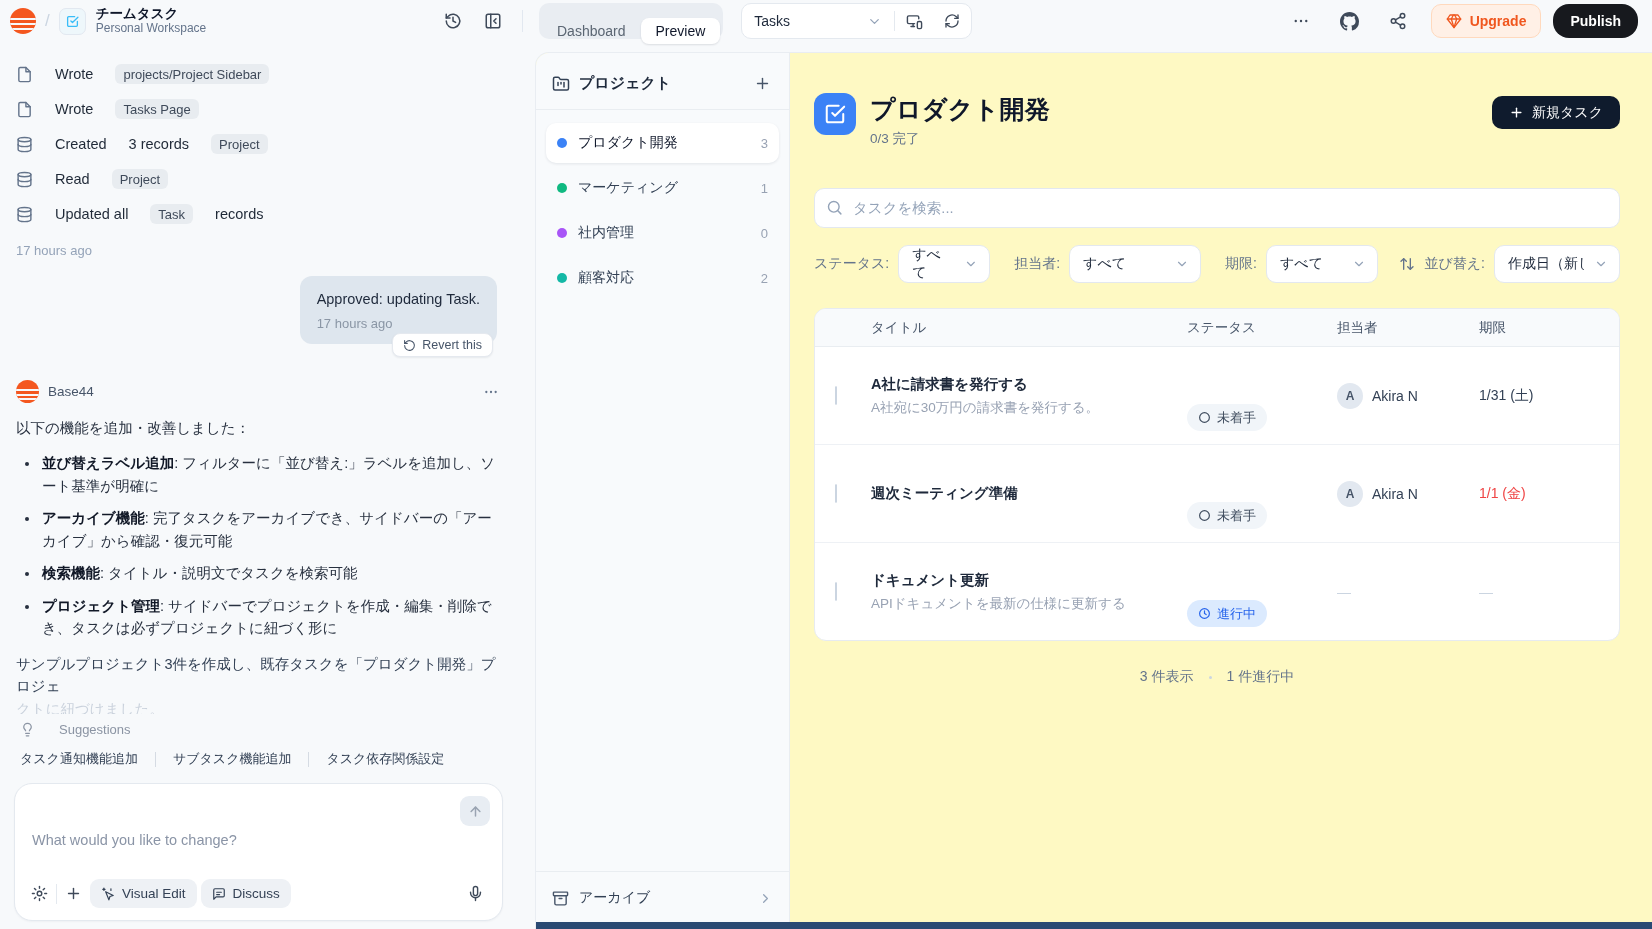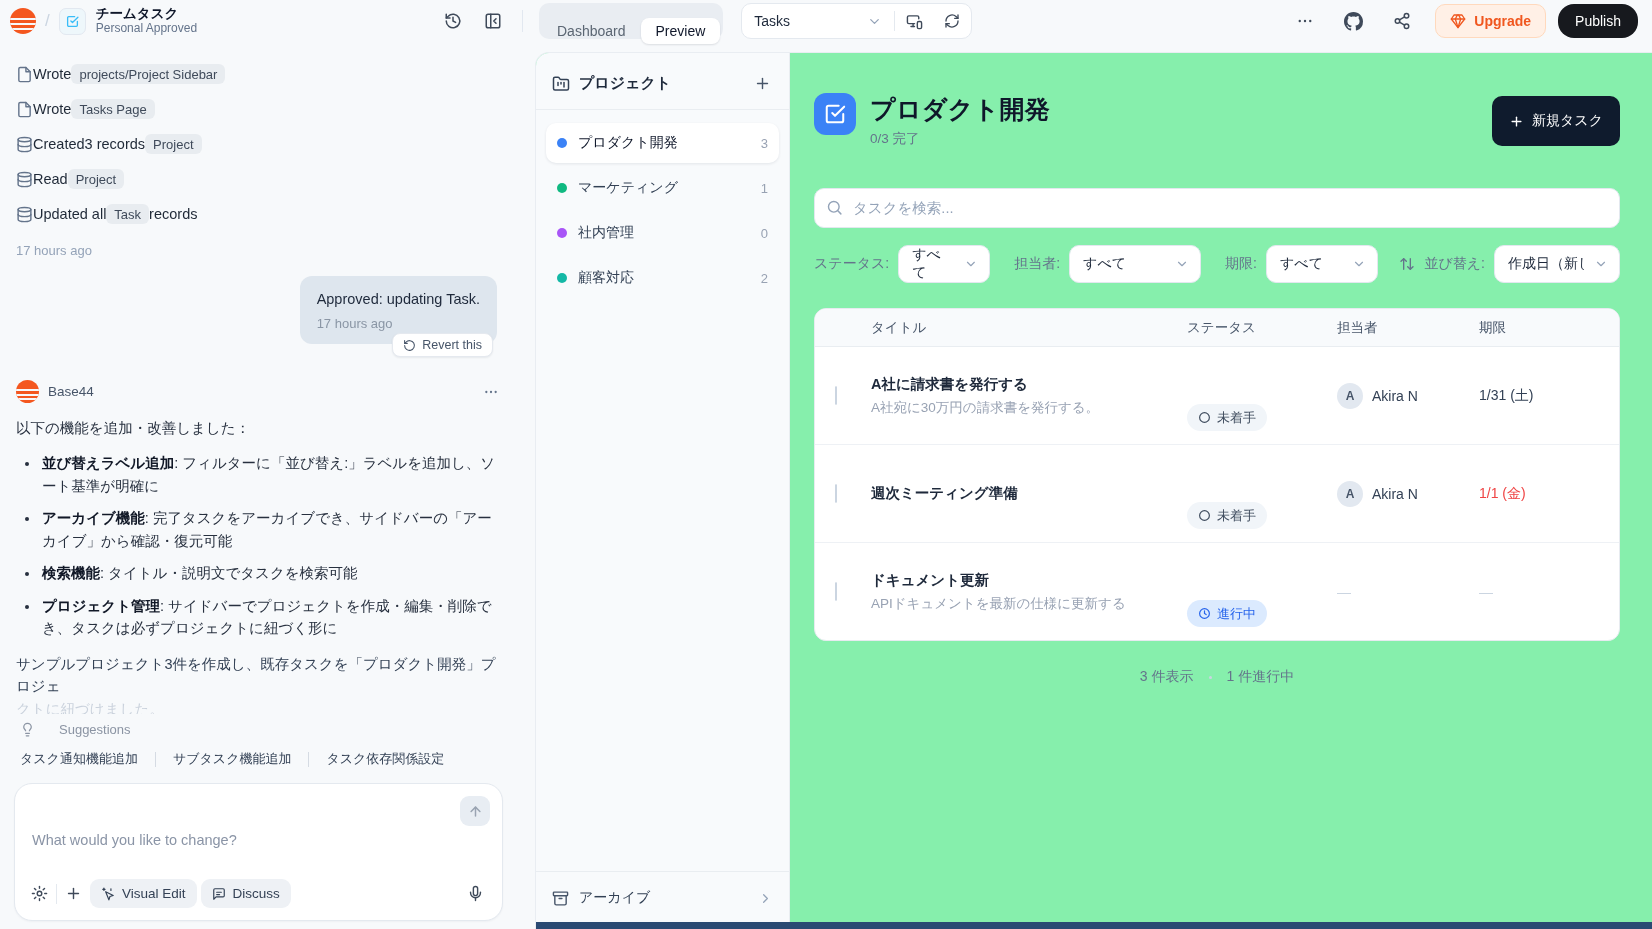--- a/index.html
+++ b/index.html
@@ -25,29 +25,29 @@
   .seg-toggle { background:#e9edf2; border-radius:10px; padding:3px; display:flex; align-items:center; height:36px; }
   .seg-btn { border:none; background:none; font-size:14px; color:#5b6673; padding:5px 15px; border-radius:8px; cursor:pointer; font-family:inherit;margin-top:20px; }
   .seg-btn.active { background:#fff; color:#0f172a; box-shadow:0 1px 2px rgba(16,24,40,.12); font-weight:500; }
   .page-controls { display:flex; align-items:center; height:36px; background:#fff; border:1px solid #e4e9ef; border-radius:10px; margin-left:18px; }
   .page-select { width:152px; display:flex; align-items:center; justify-content:space-between; padding:0 12px; font-size:14px; color:#1e293b; cursor:pointer; }
   .pc-div { width:1px; height:20px; background:#e4e9ef; }
   .pc-icon { width:38px; display:flex; align-items:center; justify-content:center; color:#3f4a5a; background:none; border:none; cursor:pointer; height:100%; }
   .tb-right { margin-left:auto; display:flex; align-items:center; }
   .tb-right .tb-iconbtn { margin-left:22px; }
   .btn-upgrade { margin-left:20px; display:flex; align-items:center; gap:8px; background:#fff0e6; border:1px solid #ffd9bd; color:#f0571f; font-weight:600; font-size:14px; height:34px; padding:0 14px; border-radius:10px; cursor:pointer; font-family:inherit; }
-  .btn-publish { margin-left:12px; background:#17191e; color:#fff; border:none; font-size:14px; font-weight:400; height:34px; padding:0 17px; border-radius:16px; cursor:pointer; font-family:inherit; }
+  .btn-publish { margin-left:12px; background:#17191e; color:#fff; border:none; font-size:14px; font-weight:700; height:34px; padding:0 17px; border-radius:16px; cursor:pointer; font-family:inherit; }
 
   
   .content { flex:1; display:flex; min-height:0; }
 
   
   .chat-panel { flex:0 0 517px; display:flex; flex-direction:column; padding:14px 0 8px; min-height:0; }
   .chat-scroll { flex:1; min-height:0; overflow:hidden; padding:8px 16px 0; display:flex; flex-direction:column; }
-  .act-row { display:flex; align-items:center; gap:0; margin-bottom:15px; color:#64748b; }
+  .act-row { display:flex; align-items:center; gap:22px; margin-bottom:15px; color:#64748b; }
   .act-text { font-size:14.5px; font-weight:500; color:#1f2937; }
   .act-mid { font-size:14.5px; font-weight:500; color:#1f2937; }
   .act-badge { background:#e8ecf0; color:#3f4a5a; font-size:13px; padding:2.5px 8px; border-radius:6px; }
   .act-row span:empty { display:none; }
   .chat-ts { font-size:13px; color:#94a3b8; margin:4px 0 0; }
   .bubble-wrap { display:flex; justify-content:flex-end; position:relative; margin-top:18px; padding-right:4px; }
   .bubble { background:#dee6ee; border-radius:12px; padding:15px 17px 13px; max-width:330px; }
   .bubble-text { font-size:14.5px; color:#1e293b; }
   .bubble-ts { font-size:13px; color:#8a96a5; margin-top:9px; }
   .revert-btn { position:absolute; right:8px; bottom:-13px; display:flex; align-items:center; gap:6px; background:#fff; border:1px solid #e5e9ef; box-shadow:0 1px 2px rgba(16,24,40,.07); border-radius:8px; font-size:12.5px; color:#475569; padding:4px 10px; cursor:pointer; font-family:inherit; }
@@ -72,21 +72,21 @@
   .composer-input { border:none; outline:none; background:none; font-size:14.5px; color:#1e293b; padding:17px 50px 0 17px; font-family:inherit; flex:1; }
   .composer-input::placeholder { color:#8a94a6; }
   .send-btn { position:absolute; top:12px; right:12px; width:30px; height:30px; border-radius:9px; background:#e8edf3; border:none; color:#9aa4b2; display:flex; align-items:center; justify-content:center; cursor:pointer; }
   .composer-bar { display:flex; align-items:center; padding:0 14px 12px 12px; gap:4px; }
   .cbar-icon { background:none; border:none; color:#3f4a5a; display:flex; padding:4px; cursor:pointer; }
   .cbar-div { width:1px; height:20px; background:#e4e9ef; }
   .cbar-chip { display:flex; align-items:center; gap:7px; background:#eef1f5; border:none; border-radius:9px; padding:7px 11px; font-size:13.5px; color:#334155; cursor:pointer; font-family:inherit; }
   .cbar-mic { margin-left:auto; }
 
   
-  .preview-card { flex:1; margin:10px 0 0 18px; background:#86efac; border:1px solid #e9edf2; border-right:none; border-bottom:none; border-radius:14px 0 0 0; display:flex; position:relative; overflow:hidden; min-height:0; }
+  .preview-card { flex:1; margin:10px 0 0 18px; background:#fef9c3; border:1px solid #e9edf2; border-right:none; border-bottom:none; border-radius:14px 0 0 0; display:flex; position:relative; overflow:hidden; min-height:0; }
   .bottom-strip { position:absolute; left:0; right:0; bottom:0; height:7px; background:#2a4a73; }
 
   
   .proj-sidebar { flex:0 0 254px; background:#f8fafc; border-right:1px solid #e9edf1; display:flex; flex-direction:column; }
   .ps-head { display:flex; align-items:center; gap:9px; padding:20px 16px 15px; border-bottom:1px solid #e9edf1; color:#334155; }
   .ps-title { font-size:15px; font-weight:700; color:#1e293b; }
   .ps-add { margin-left:auto; background:none; border:none; color:#475569; display:flex; cursor:pointer; padding:2px; }
   .ps-list { padding:13px 10px; display:flex; flex-direction:column; gap:5px; }
   .proj-item { display:flex; align-items:center; height:40px; padding:0 11px; border-radius:10px; cursor:pointer; }
   .proj-item.selected { background:#fff; box-shadow:0 1px 3px rgba(16,24,40,.09); }
@@ -98,21 +98,21 @@
   .ps-archive-label { font-size:14px; color:#334155; }
   .ps-archive .chev { margin-left:auto; color:#94a3b8; }
 
   
   .main { flex:1; padding:40px 32px 0 24px; min-width:0; }
   .main-head { display:flex; align-items:flex-start; }
   .mh-icon { width:42px; height:42px; border-radius:12px; background:#3b82f6; display:flex; align-items:center; justify-content:center; color:#fff; flex:0 0 42px; }
   .mh-text { margin-left:14px; }
   .mh-title { font-size:25px; font-weight:700; color:#0f172a; letter-spacing:.3px; }
   .mh-sub { font-size:13.5px; color:#64748b; margin-top:4px; }
-  .btn-newtask { margin-left:auto; display:flex; align-items:center; gap:8px; background:#0f1b2d; color:#fff; border:none; font-size:14px; font-weight:500; height:50px; padding:0 17px; border-radius:10px; cursor:pointer; font-family:inherit; margin-top:3px; }
+  .btn-newtask { margin-left:auto; display:flex; align-items:center; gap:8px; background:#0f1b2d; color:#fff; border:none; font-size:14px; font-weight:500; height:33px; padding:0 17px; border-radius:10px; cursor:pointer; font-family:inherit; margin-top:3px; }
   .search-wrap { position:relative; margin-top:40px; }
   .search-input { width:100%; height:40px; border:1px solid #e3e8ef; border-radius:10px; background:#fff; padding:0 14px 0 38px; font-size:14.5px; color:#1e293b; outline:none; font-family:inherit; }
   .search-input::placeholder { color:#94a3b8; }
   .search-icon { position:absolute; left:12px; top:11px; color:#94a3b8; }
   .filters { display:flex; align-items:center; margin-top:17px; }
   .f-group { display:flex; align-items:center; gap:9px; }
   .f-group + .f-group { margin-left:24px; }
   .f-label { font-size:14px; color:#64748b; }
   .f-select { display:flex; align-items:center; justify-content:space-between; gap:10px; background:#fff; border:1px solid #e3e8ef; border-radius:10px; height:38px; padding:0 11px 0 13px; font-size:14px; color:#1e293b; cursor:pointer; }
   .f-select .chev { color:#94a3b8; }
@@ -159,21 +159,21 @@
         </div>
       <span class="tb-sep">/</span>
       <div class="app-chip">
         <svg width="13" height="13" viewBox="0 0 24 24" fill="none" stroke="currentColor" stroke-width="2.4" stroke-linecap="round" stroke-linejoin="round">
             <path d="m9 11 3 3L22 4"></path>
             <path d="M21 12v7a2 2 0 0 1-2 2H5a2 2 0 0 1-2-2V5a2 2 0 0 1 2-2h11"></path>
           </svg>
       </div>
       <div class="app-names">
         <div class="app-title">チームタスク</div>
-        <div class="app-sub">Personal Approved</div>
+        <div class="app-sub">Personal Workspace</div>
       </div>
       <button class="tb-iconbtn hist">
         <svg width="18" height="18" viewBox="0 0 24 24" fill="none" stroke="currentColor" stroke-width="2" stroke-linecap="round" stroke-linejoin="round">
             <path d="M3 12a9 9 0 1 0 2.64-6.36L3 8"></path>
             <path d="M3 3v5h5"></path>
             <path d="M12 7v5l3.5 1.8"></path>
           </svg>
       </button>
       <button class="tb-iconbtn">
         <svg width="18" height="18" viewBox="0 0 24 24" fill="none" stroke="currentColor" stroke-width="2" stroke-linecap="round" stroke-linejoin="round">

